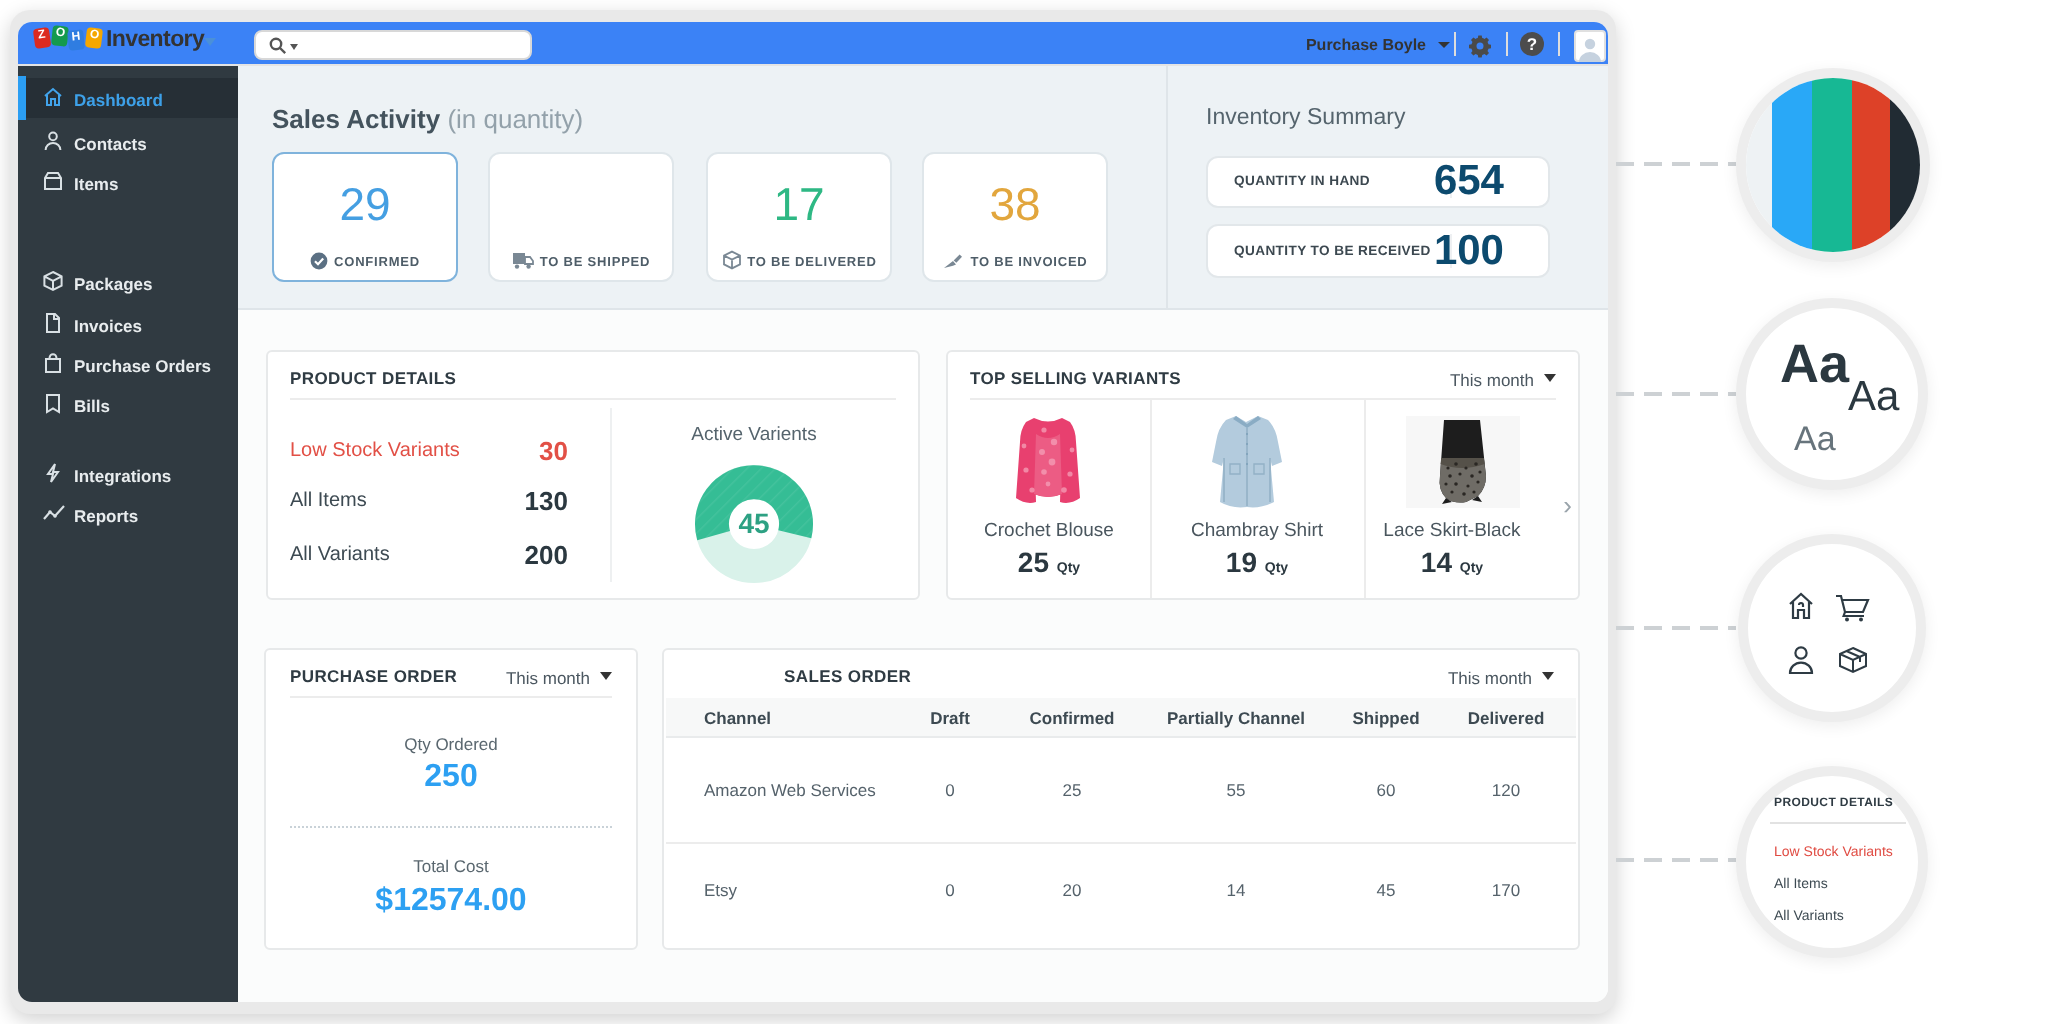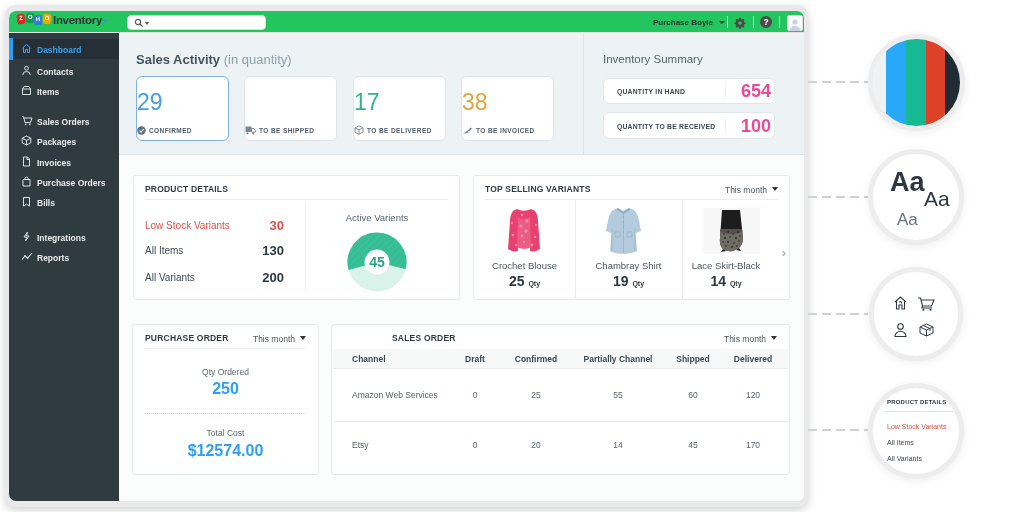--- a/index.html
+++ b/index.html
@@ -1,49 +1,49 @@
 <!DOCTYPE html>
 <html><head>
 <meta charset="utf-8">
 <style>
 * { margin:0; padding:0; box-sizing:border-box; }
 html,body { width:1024px; height:512px; background:#fff; font-family:"Liberation Sans", sans-serif; overflow:hidden; }
 .win { position:absolute; left:5px; top:5px; width:803px; height:502px; background:#e9e9e9; border-radius:10px; box-shadow:0 3px 10px rgba(0,0,0,0.18); }
 .app { position:absolute; left:4px; top:6px; right:4px; bottom:6px; background:#fff; border-radius:7px; overflow:hidden; }
 
-.topbar { position:absolute; left:0; top:0; right:0; height:22px; background:#22c55e; border-bottom:1px solid #e4e4e4; }
+.topbar { position:absolute; left:0; top:0; right:0; height:22px; background:#3b82f6; border-bottom:1px solid #e4e4e4; }
 .tile { position:absolute; top:3px; width:8.2px; height:9.5px; border-radius:2px; color:#fff; font-size:6px; font-weight:bold; text-align:center; line-height:9.5px; }
 .lgtxt { position:absolute; left:44px; top:3px; font-size:11.5px; font-weight:bold; color:#333; letter-spacing:-0.3px; }
 .lgcaret { position:absolute; left:93px; top:8px; width:0; height:0; border-left:3.5px solid transparent; border-right:3.5px solid transparent; border-top:4px solid #4a90d9; }
 .search { position:absolute; left:118px; top:4px; width:139px; height:15px; background:#fff; border:1px solid #d8d8d8; border-radius:4px; }
 .search .stxt { position:absolute; left:24px; top:2px; font-size:9px; color:#6f6f6f;margin-top:20px; }
 .pname { position:absolute; right:91px; top:7px; font-size:8px; color:#333; font-weight:bold; white-space:nowrap; }
 .sep { position:absolute; top:5px; width:1px; height:12px; background:#ddd; }
 .avatar { position:absolute; right:1px; top:4px; width:16px; height:16px; background:#fff; border:1px solid #e0e0e0; border-radius:2px; }
 
 .sidebar { position:absolute; left:0; top:22px; width:110px; bottom:0; background:#303a41; }
 .sitem { position:absolute; left:0; width:110px; height:20px; color:#e8ecee; font-size:8.5px; font-weight:bold; }
 .sitem .ic { position:absolute; left:12px; top:4px; }
 .sitem .tx { position:absolute; left:28px; top:5.5px; white-space:nowrap; }
 .sitem.active { background:#262f36; color:#3da0e8; }
 .sitem.active::before { content:""; position:absolute; left:0; top:-1px; width:3.5px; height:22px; background:#2b9ef3; }
 
 .content { position:absolute; left:110px; top:22px; right:0; bottom:0; background:#fbfcfc; }
 .band { position:absolute; left:0; top:0; right:0; height:122px; background:#edf2f5; border-bottom:1px solid #dfe5e9; }
 .bandtitle { position:absolute; left:17px; top:19px; font-size:13px; font-weight:bold; color:#44535d; }
 .bandtitle span { font-weight:normal; color:#93a1aa; }
-.scard { position:absolute; top:43px; width:93px; height:65px; background:#fff; border:1px solid #dfe6ea; border-radius:6px; }
+.scard { position:absolute; top:43px; width:93px; height:65px; background:#fff; border:1px solid #dfe6ea; border-radius:6px; text-align:center; }
 .scard.active { border:1px solid #7fb3dc; }
 .snum { position:absolute; left:0; right:0; top:12px; font-size:23px; }
 .slabel { position:absolute; left:0; right:0; bottom:5px; font-size:6.5px; font-weight:bold; color:#4e5d68; letter-spacing:0.4px; }
 .vdiv { position:absolute; left:464px; top:0; width:1px; height:122px; background:#dfe5e9; }
 .invtitle { position:absolute; left:484px; top:20px; font-size:11.5px; color:#55646d; }
 .invbox { position:absolute; left:484px; width:172px; background:#fff; border:1px solid #e2e7ea; border-radius:6px; }
 .invbox .lbl { position:absolute; left:13px; top:50%; transform:translateY(-50%); font-size:6.8px; font-weight:bold; color:#3c4850; letter-spacing:0.2px; }
-.invbox .val { position:absolute; right:3px; top:50%; transform:translateY(-50%); font-size:18px; font-weight:bold; color:#ec4899; }
+.invbox .val { position:absolute; right:22px; top:50%; transform:translateY(-50%); font-size:21px; font-weight:bold; color:#0c4a6e; }
 .invbox .vd { position:absolute; left:121px; top:4px; bottom:4px; width:1px; background:#eef0f2; }
 
 .card { position:absolute; background:#fff; border:1px solid #e7e9ea; border-radius:3px; }
 .chead { position:absolute; left:11px; top:8px; font-size:8.5px; font-weight:bold; color:#2f3b43; letter-spacing:0.2px; }
 .cmonth { position:absolute; right:11px; top:9px; font-size:8.5px; color:#4b5760; }
 .cmonth::after { content:""; display:inline-block; margin-left:5px; vertical-align:2px; border-left:3.5px solid transparent; border-right:3.5px solid transparent; border-top:4px solid #333; }
 .chd { position:absolute; left:11px; right:11px; top:23px; height:1px; background:#ececec; }
 
 .pdrow { position:absolute; left:11px; font-size:10px; color:#3d4a52; }
 .pdval { position:absolute; font-size:13px; font-weight:bold; color:#2b3840; text-align:right; width:40px; left:110px; }
@@ -120,28 +120,20 @@
               <path d="M1.8 10 a3.7 3.5 0 0 1 7.4 0" fill="none" stroke="#d9e0e4" stroke-width="1"></path>
             </svg></span>
           <span class="tx">Contacts</span>
         </div>
       <div class="sitem" style="top:48px;">
           <span class="ic"><svg width="11" height="11" viewBox="0 0 11 11">
               <path d="M1.5 4 L3 1.5 H8 L9.5 4 V9.5 H1.5 Z M1.5 4 H9.5" fill="none" stroke="#d9e0e4" stroke-width="1"></path>
             </svg></span>
           <span class="tx">Items</span>
         </div>
-      <div class="sitem" style="top:78px;">
-          <span class="ic"><svg width="12" height="11" viewBox="0 0 12 11">
-              <path d="M1 1.5 H2.5 L4 7.5 H9.5 L11 3 H3" fill="none" stroke="#d9e0e4" stroke-width="1"></path>
-              <circle cx="4.8" cy="9.3" r="0.9" fill="#d9e0e4"></circle>
-              <circle cx="8.8" cy="9.3" r="0.9" fill="#d9e0e4"></circle>
-            </svg></span>
-          <span class="tx">Sales Orders</span>
-        </div>
       <div class="sitem" style="top:98px;">
           <span class="ic"><svg width="11" height="11" viewBox="0 0 11 11">
               <path d="M5.5 1 L9.8 3.2 V7.8 L5.5 10 L1.2 7.8 V3.2 Z M1.2 3.2 L5.5 5.4 L9.8 3.2 M5.5 5.4 V10" fill="none" stroke="#d9e0e4" stroke-width="1"></path>
             </svg></span>
           <span class="tx">Packages</span>
         </div>
       <div class="sitem" style="top:119px;padding-left:48px;">
           <span class="ic"><svg width="11" height="11" viewBox="0 0 11 11">
               <path d="M2.5 1 H6.5 L8.5 3 V10 H2.5 Z M6 1 V3.5 H8.5" fill="none" stroke="#d9e0e4" stroke-width="1"></path>
             </svg></span>

